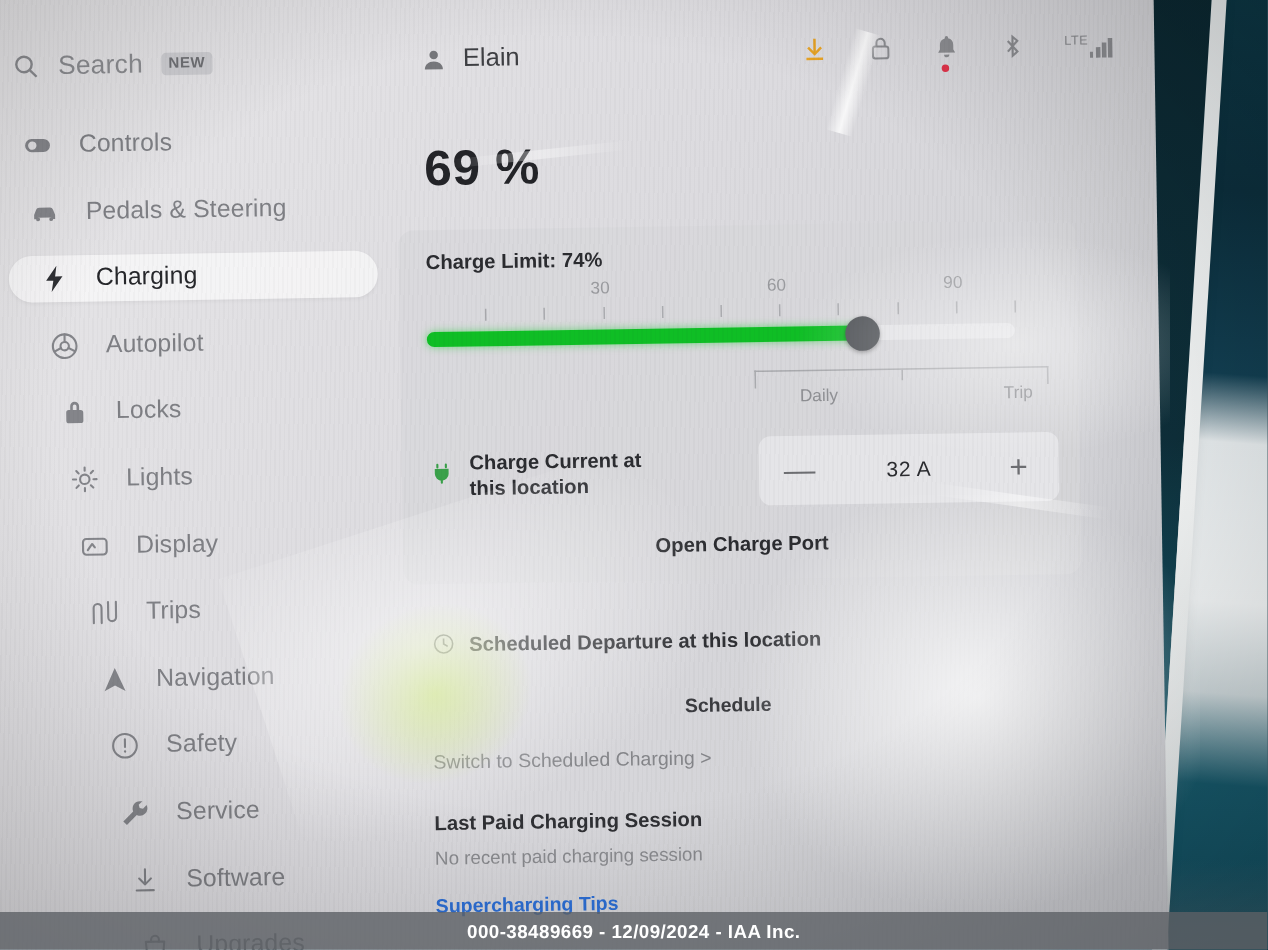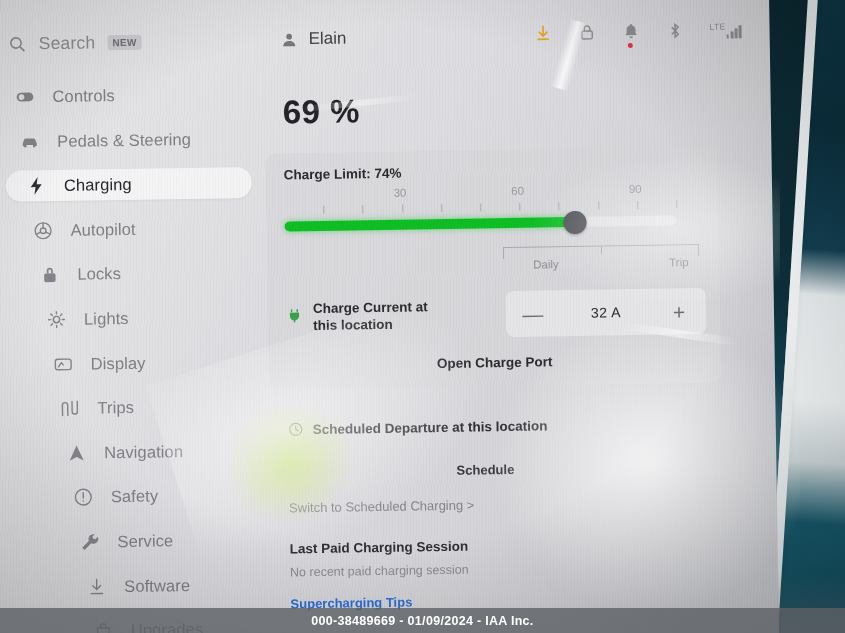--- a/index.html
+++ b/index.html
@@ -685,16 +685,16 @@
   <div class="glare-green"></div>
   <div class="glare-a"></div>
   <div class="glare-b"></div>
   <div class="glare-c"></div>
   <div class="scratch" style="left:560px; top:20px; width:18px; height:70px; transform:rotate(16deg);"></div>
   <div class="scratch" style="left:300px; top:100px; width:120px; height:6px; transform:rotate(-6deg); opacity:.5;"></div>
   <div class="scratch" style="left:620px; top:330px; width:120px; height:8px; transform:rotate(8deg); opacity:.6;"></div>
   <div class="vignette"></div>
 
   <div class="watermark-bar">
-    <span class="watermark-text">000-38489669 - 01/09/2024 - IAA Inc.</span>
+    <span class="watermark-text">000-38489669 - 12/09/2024 - IAA Inc.</span>
   </div>
 
 </div>
 
 </body></html>

